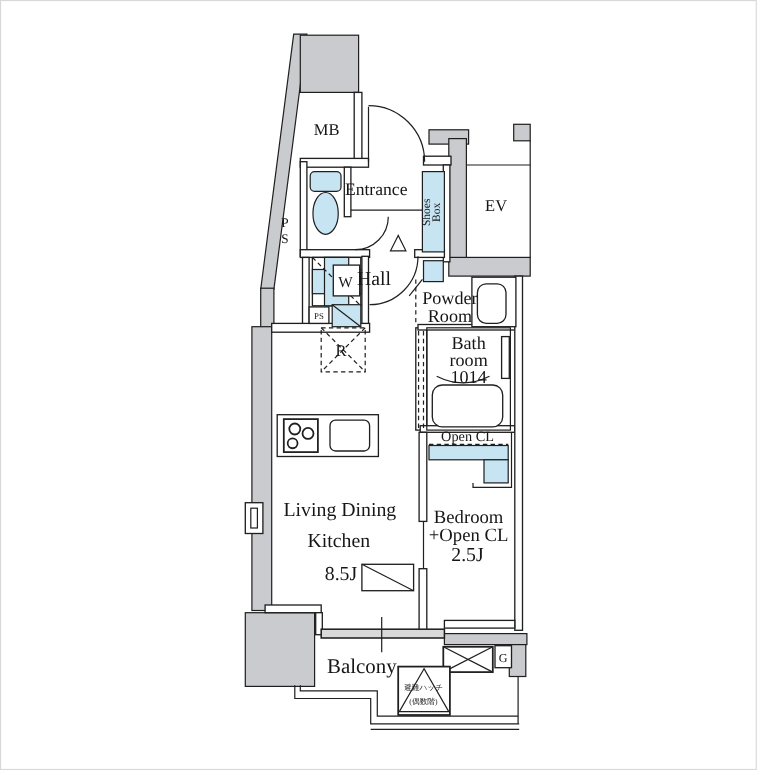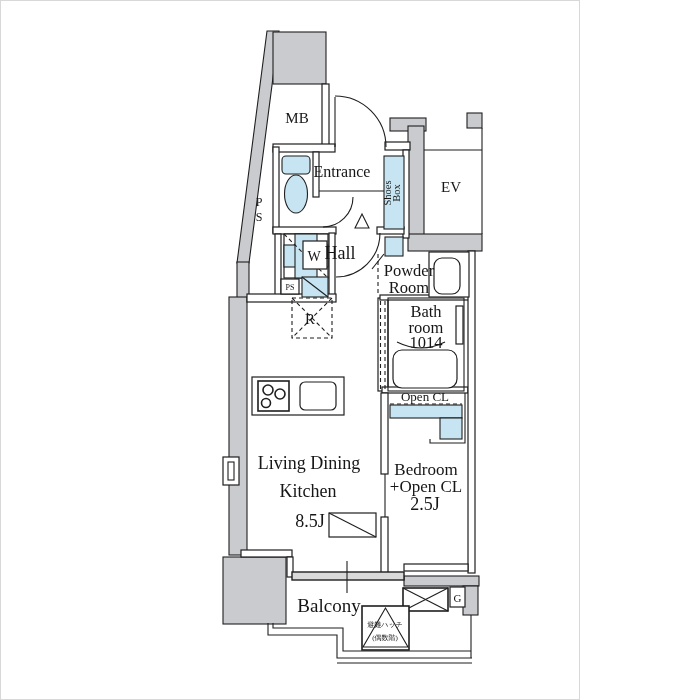--- a/index.html
+++ b/index.html
@@ -1,19 +1,19 @@
 <!DOCTYPE html>
 <html style="--wall: #c9cbce; --fixture: #c7e4f2; --line: #1f1f1f; --window: #d9d9d9; --bg: #ffffff;"><head>
 <meta charset="utf-8">
 <style>
   :root{
     --wall:#c9cbce; --fixture:#c7e4f2; --line:#1f1f1f; --window:#d9d9d9; --bg:#ffffff;
   }
   html,body{margin:0;padding:0;background:#fff;}
-  .stage{width:580px;height:700px;position:relative;background:var(--bg);
+  .stage{width:688px;height:700px;position:relative;background:var(--bg);
          border:1px solid #d8d8d8;box-sizing:border-box;overflow:hidden;}
   svg{display:block}
   .wall{fill:var(--wall);stroke:var(--line);stroke-width:1.1;}
   .tw{fill:#ffffff;stroke:var(--line);stroke-width:1.2;}
   .blue{fill:var(--fixture);stroke:var(--line);stroke-width:1.1;}
   .fix{fill:#ffffff;stroke:var(--line);stroke-width:1.2;}
   .ln{fill:none;stroke:var(--line);stroke-width:1.1;}
   .thick{stroke-width:1.6;}
   .dash{stroke-dasharray:4 3;}
   .win{fill:var(--window);stroke:var(--line);stroke-width:1.4;}

